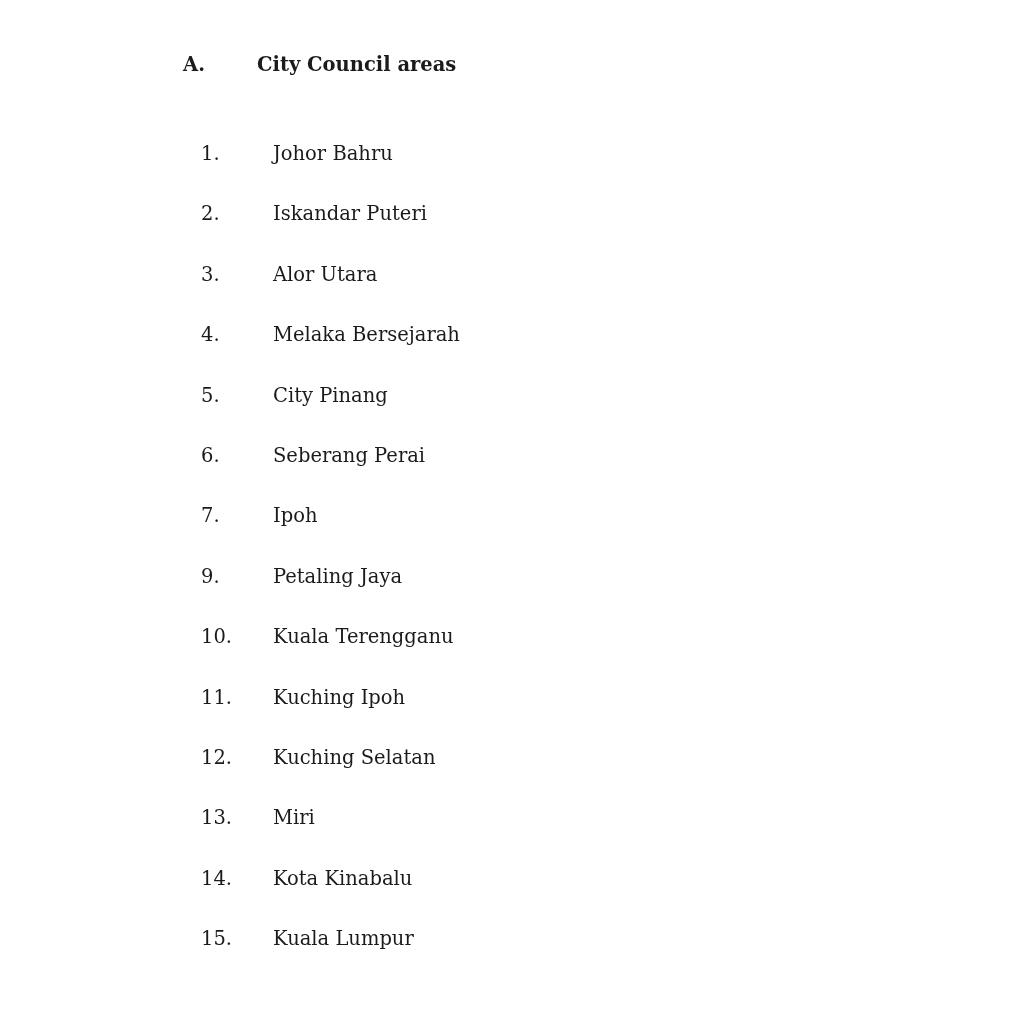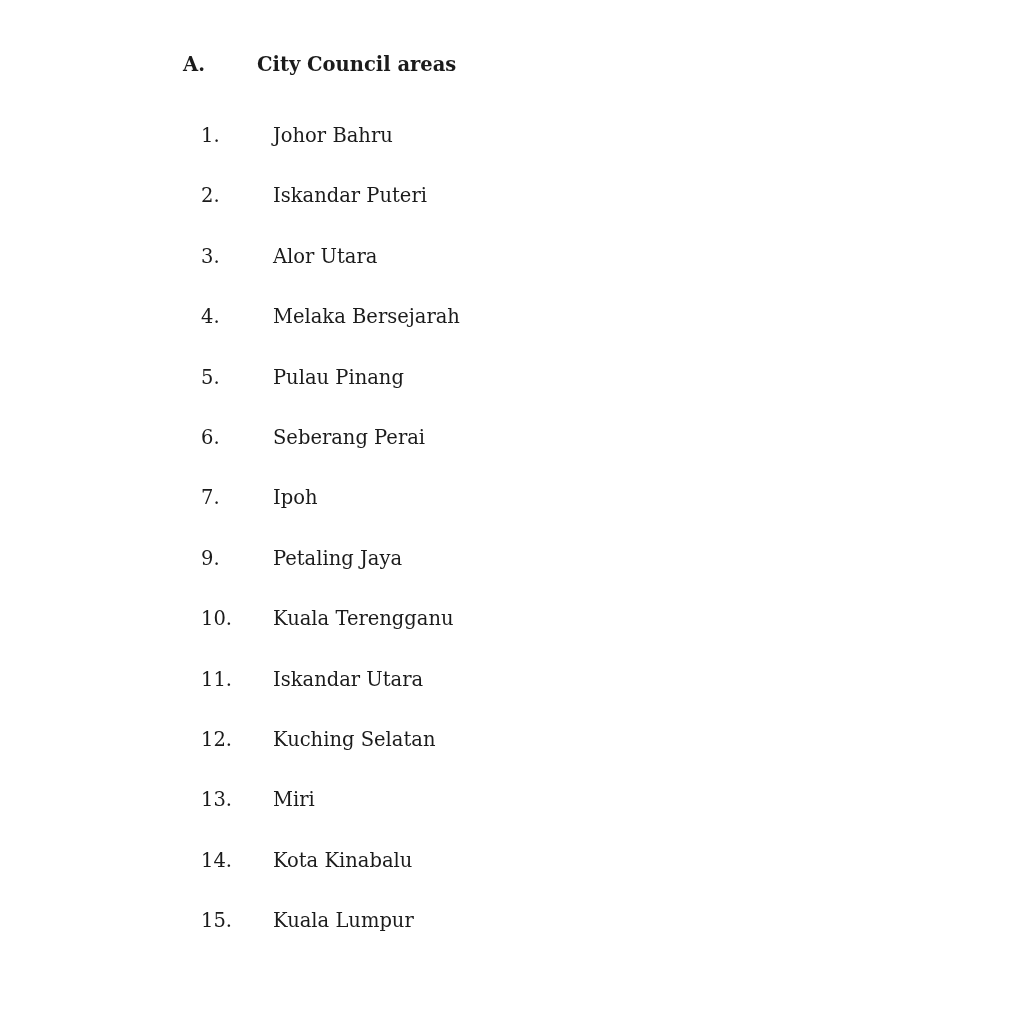--- a/index.html
+++ b/index.html
@@ -26,21 +26,21 @@
     line-height: 1.2;
     white-space: nowrap;
   }
   .heading .section-label {
     display: inline-block;
     width: 50px;
   }
   .city-list {
     position: absolute;
     left: 129px;
-    top: 52px;
+    top: 70px;
   }
   .item {
     height: 48.42px;
     font-size: 19.5px;
     line-height: 1.2;
     white-space: nowrap;
   }
   .item .num {
     display: inline-block;
     width: 48px;
@@ -67,42 +67,42 @@
 
       <div class="item">
         <span class="num">3.</span><span class="city">Alor Utara</span>
       </div>
 
       <div class="item">
         <span class="num">4.</span><span class="city">Melaka Bersejarah</span>
       </div>
 
       <div class="item">
-        <span class="num">5.</span><span class="city">Pulau Pinang</span>
+        <span class="num">5.</span><span class="city">City Pinang</span>
       </div>
 
       <div class="item">
         <span class="num">6.</span><span class="city">Seberang Perai</span>
       </div>
 
       <div class="item">
         <span class="num">7.</span><span class="city">Ipoh</span>
       </div>
 
 
       <div class="item">
         <span class="num">9.</span><span class="city">Petaling Jaya</span>
       </div>
 
       <div class="item">
         <span class="num">10.</span><span class="city">Kuala Terengganu</span>
       </div>
 
       <div class="item">
-        <span class="num">11.</span><span class="city">Iskandar Utara</span>
+        <span class="num">11.</span><span class="city">Kuching Ipoh</span>
       </div>
 
       <div class="item">
         <span class="num">12.</span><span class="city">Kuching Selatan</span>
       </div>
 
       <div class="item">
         <span class="num">13.</span><span class="city">Miri</span>
       </div>
 

